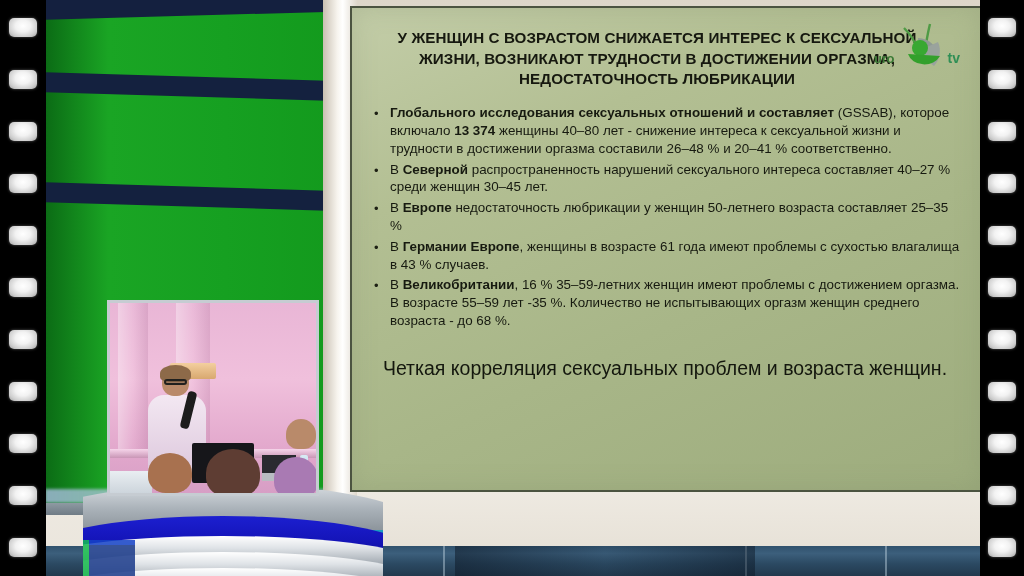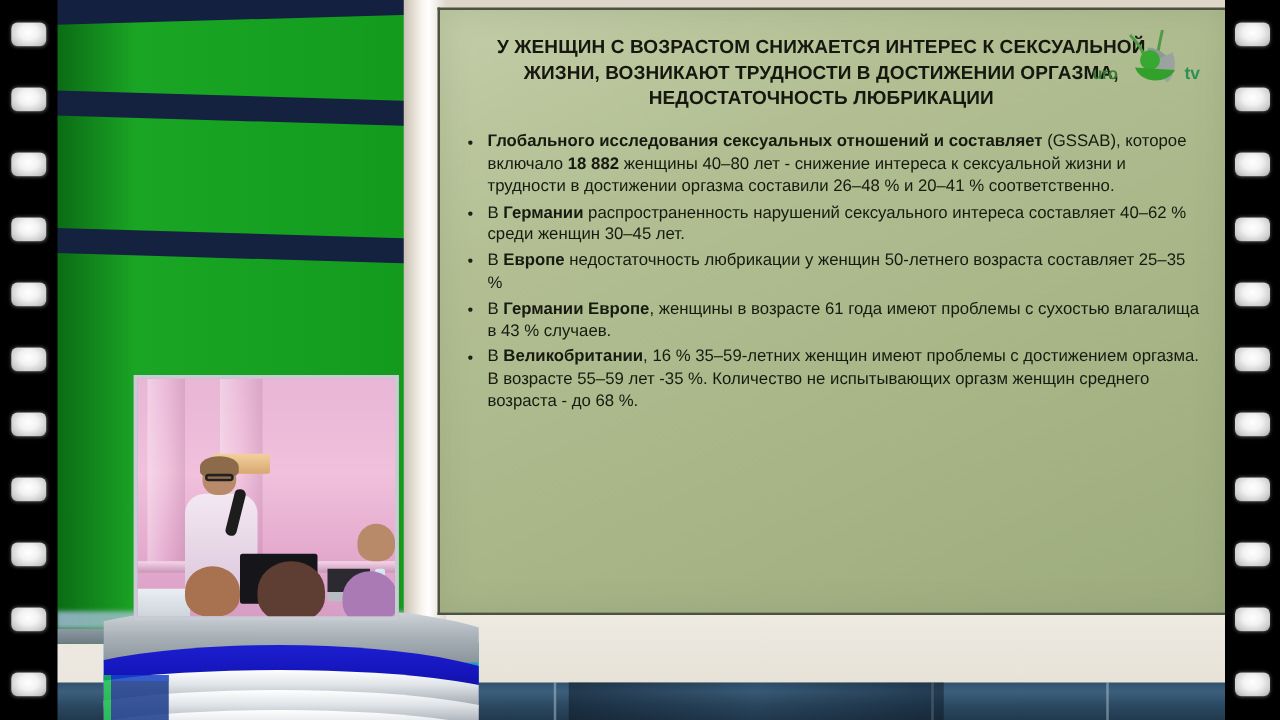--- a/index.html
+++ b/index.html
@@ -400,28 +400,28 @@
 
     <div id="slide" style="left: 305px;">
 
       <div id="slide-title">У ЖЕНЩИН С ВОЗРАСТОМ СНИЖАЕТСЯ ИНТЕРЕС К СЕКСУАЛЬНОЙ ЖИЗНИ, ВОЗНИКАЮТ ТРУДНОСТИ В ДОСТИЖЕНИИ ОРГАЗМА,  НЕДОСТАТОЧНОСТЬ ЛЮБРИКАЦИИ</div>
 
       <div id="slide-body">
 
         <div class="bullet-row">
           <div class="bullet-dot">•</div>
           <div class="bullet-text">
-            <b>Глобального исследования сексуальных отношений и составляет</b><span> (GSSAB), которое  включало </span><b>18 882</b><span> женщины 40–80 лет - снижение интереса к сексуальной жизни и трудности в достижении оргазма  составили 26–48 % и 20–41 % соответственно.</span>
+            <b>Глобального исследования сексуальных отношений и составляет</b><span> (GSSAB), которое  включало </span><b>13 374</b><span> женщины 40–80 лет - снижение интереса к сексуальной жизни и трудности в достижении оргазма  составили 26–48 % и 20–41 % соответственно.</span>
           </div>
         </div>
 
         <div class="bullet-row">
           <div class="bullet-dot">•</div>
           <div class="bullet-text">
-            <span>В </span><b>Германии</b><span> распространенность нарушений сексуального интереса составляет 40–62 % среди женщин 30–45 лет.</span>
+            <span>В </span><b>Северной</b><span> распространенность нарушений сексуального интереса составляет 40–27 % среди женщин 30–45 лет.</span>
           </div>
         </div>
 
         <div class="bullet-row">
           <div class="bullet-dot">•</div>
           <div class="bullet-text">
             <span>В </span><b>Европе</b><span> недостаточность любрикации у женщин 50-летнего возраста составляет  25–35 %</span>
           </div>
         </div>
 
@@ -434,20 +434,21 @@
 
         <div class="bullet-row">
           <div class="bullet-dot">•</div>
           <div class="bullet-text">
             <span>В </span><b>Великобритании</b><span>, 16 % 35–59-летних женщин имеют проблемы с достижением оргазма. В возрасте  55–59 лет -35 %. Количество не испытывающих оргазм женщин среднего возраста - до 68 %.</span>
           </div>
         </div>
 
       </div>
 
+      <div id="slide-conclusion">Четкая корреляция  сексуальных проблем и возраста женщин.</div>
 
       <div id="uro-logo">
         <svg width="86" height="62" viewBox="0 0 86 62">
           <path d="M30 10 C36 16, 40 22, 42 28" stroke="#4f9b45" stroke-width="2.4" fill="none"></path>
           <path d="M56 6 C54 14, 53 20, 52 26" stroke="#4f9b45" stroke-width="2.4" fill="none"></path>
           <path d="M44 20 a20 20 0 0 1 20 20 a20 20 0 0 1 -20 -20 z" fill="#8e9a93"></path>
           <path d="M64 24 a22 22 0 0 1 -4 24 L42 34 z" fill="#9aa39d"></path>
           <circle cx="46" cy="30" r="8" fill="#38a832"></circle>
           <path d="M34 36 a17 14 0 0 0 32 2 z" fill="#33a02c"></path>
         </svg>

